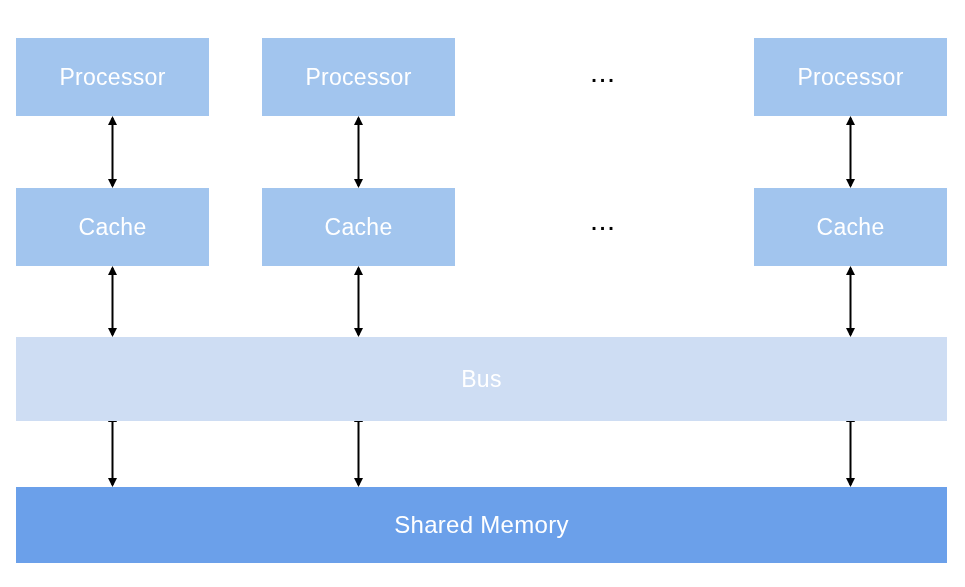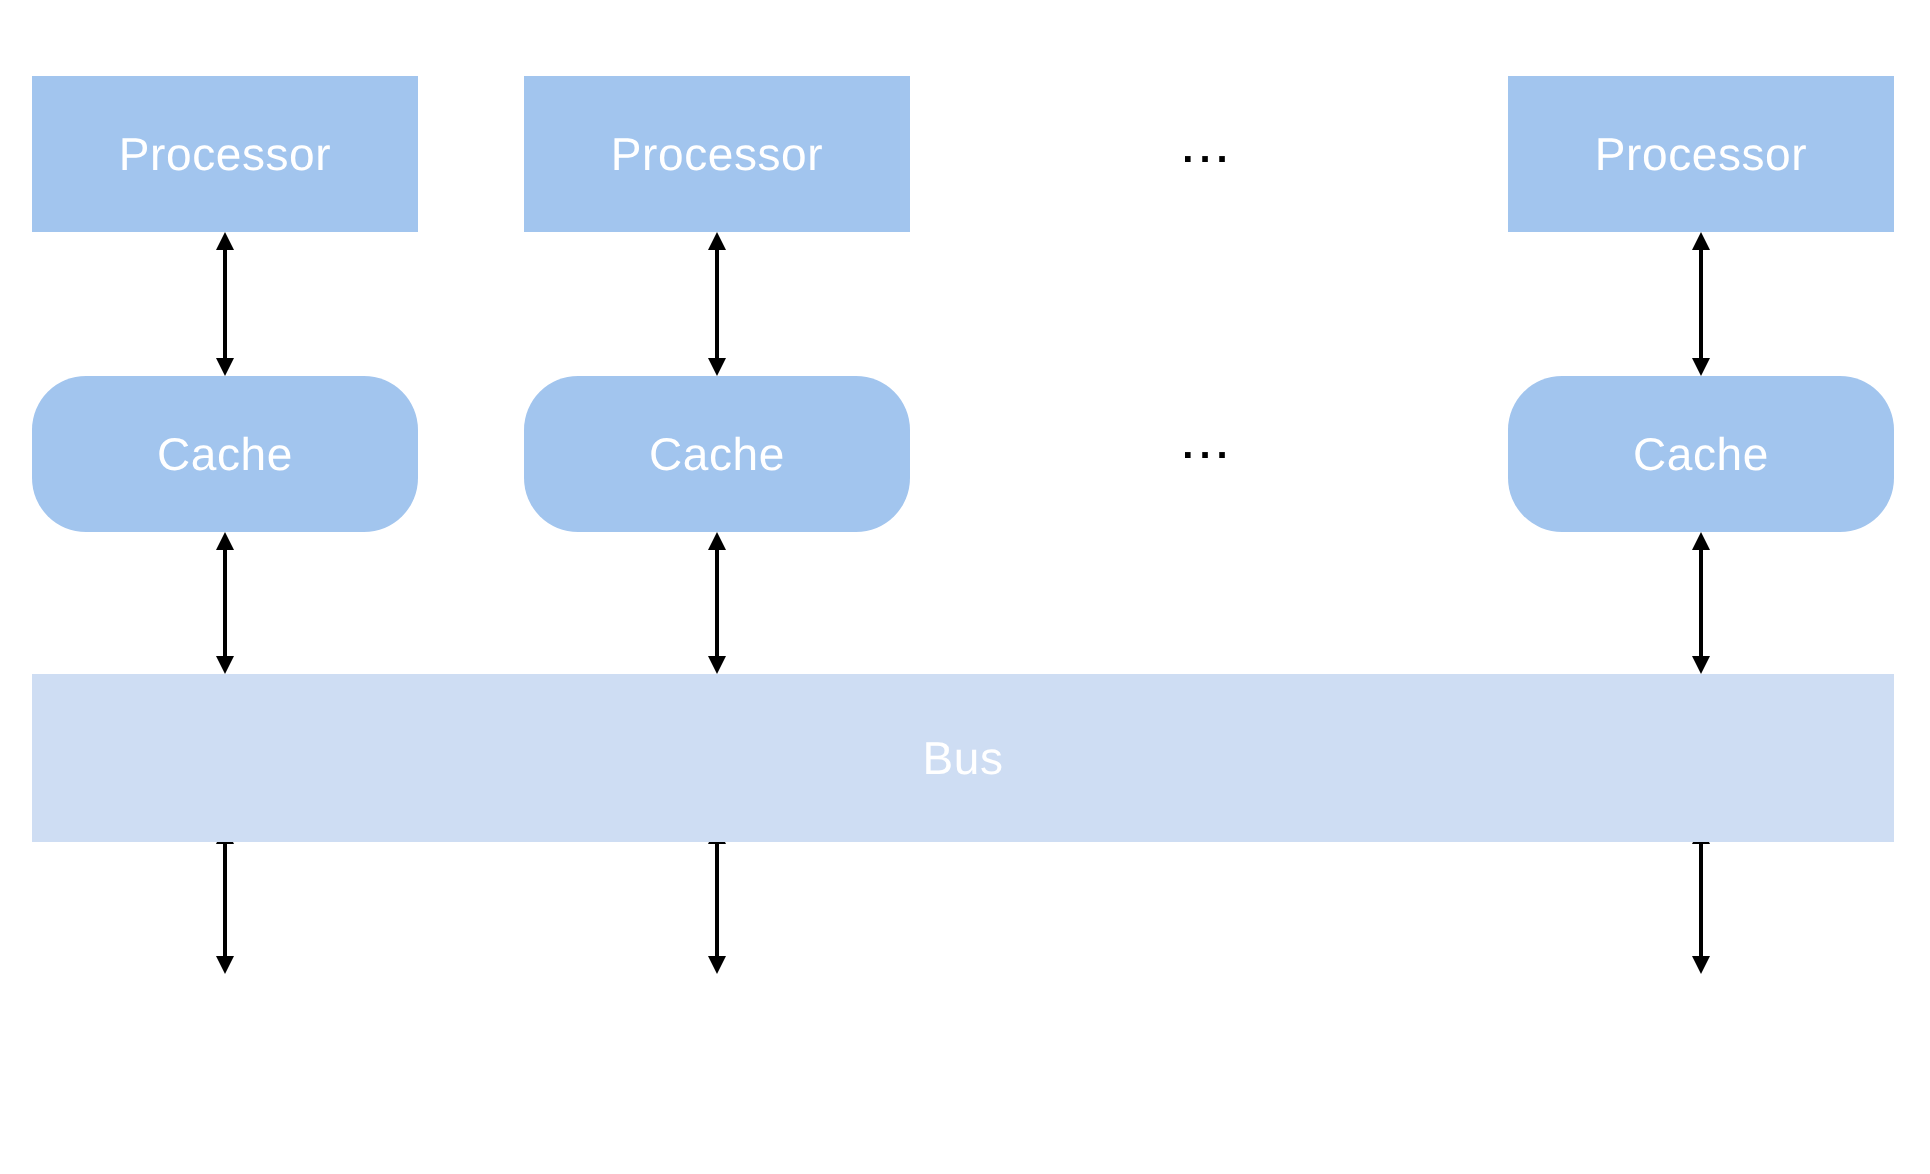--- a/index.html
+++ b/index.html
@@ -23,21 +23,21 @@
     color: #ffffff;
     font-size: 23px;
     letter-spacing: 0.3px;
   }
   .node {
     width: 193px;
     height: 78px;
     background: #A2C5EE;
   }
   .row-processor { top: 38px; }
-  .row-cache     { top: 188px; border-radius: 27px; }
+  .row-cache     { top: 188px; }
   .col-1 { left: 16px; }
   .col-2 { left: 262px; }
   .col-3 { left: 754px; }
   .bus {
     left: 16px;
     top: 337px;
     width: 931px;
     height: 84px;
     background: #CEDDF3;
   }
@@ -134,14 +134,17 @@
   </div>
   <div class="ellipsis ellipsis-caches">...</div>
   <div class="box node row-cache col-3">
     <span>Cache</span>
   </div>
 
   <div class="box bus">
     <span>Bus</span>
   </div>
 
+  <div class="box memory">
+    <span>Shared Memory</span>
+  </div>
 
 </div>
 
 </body></html>

